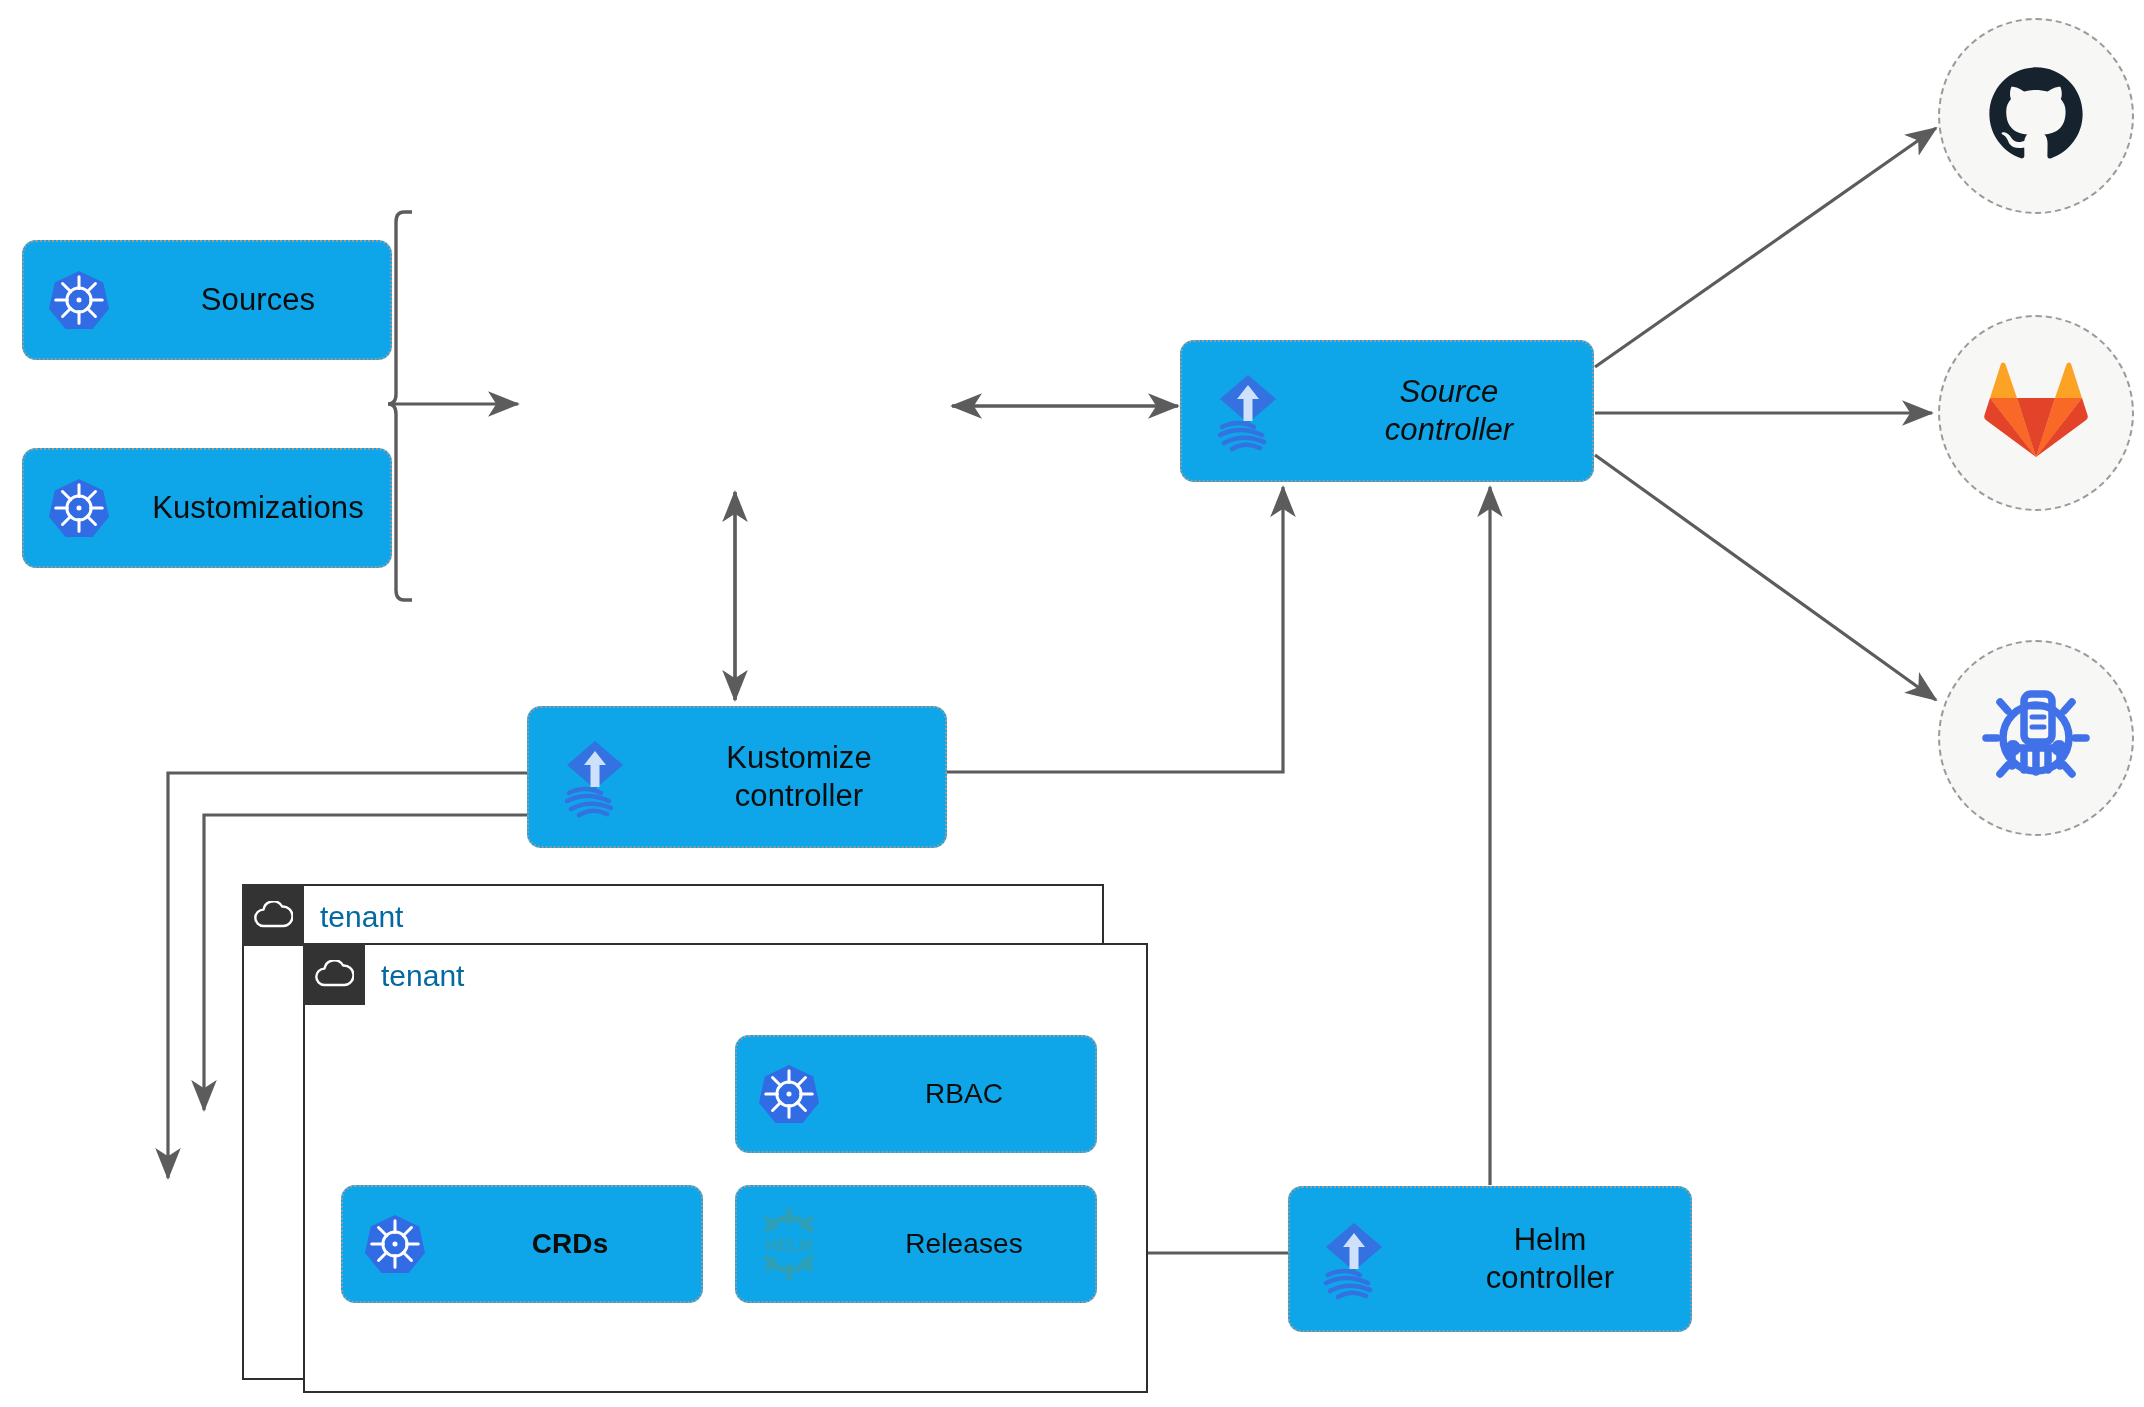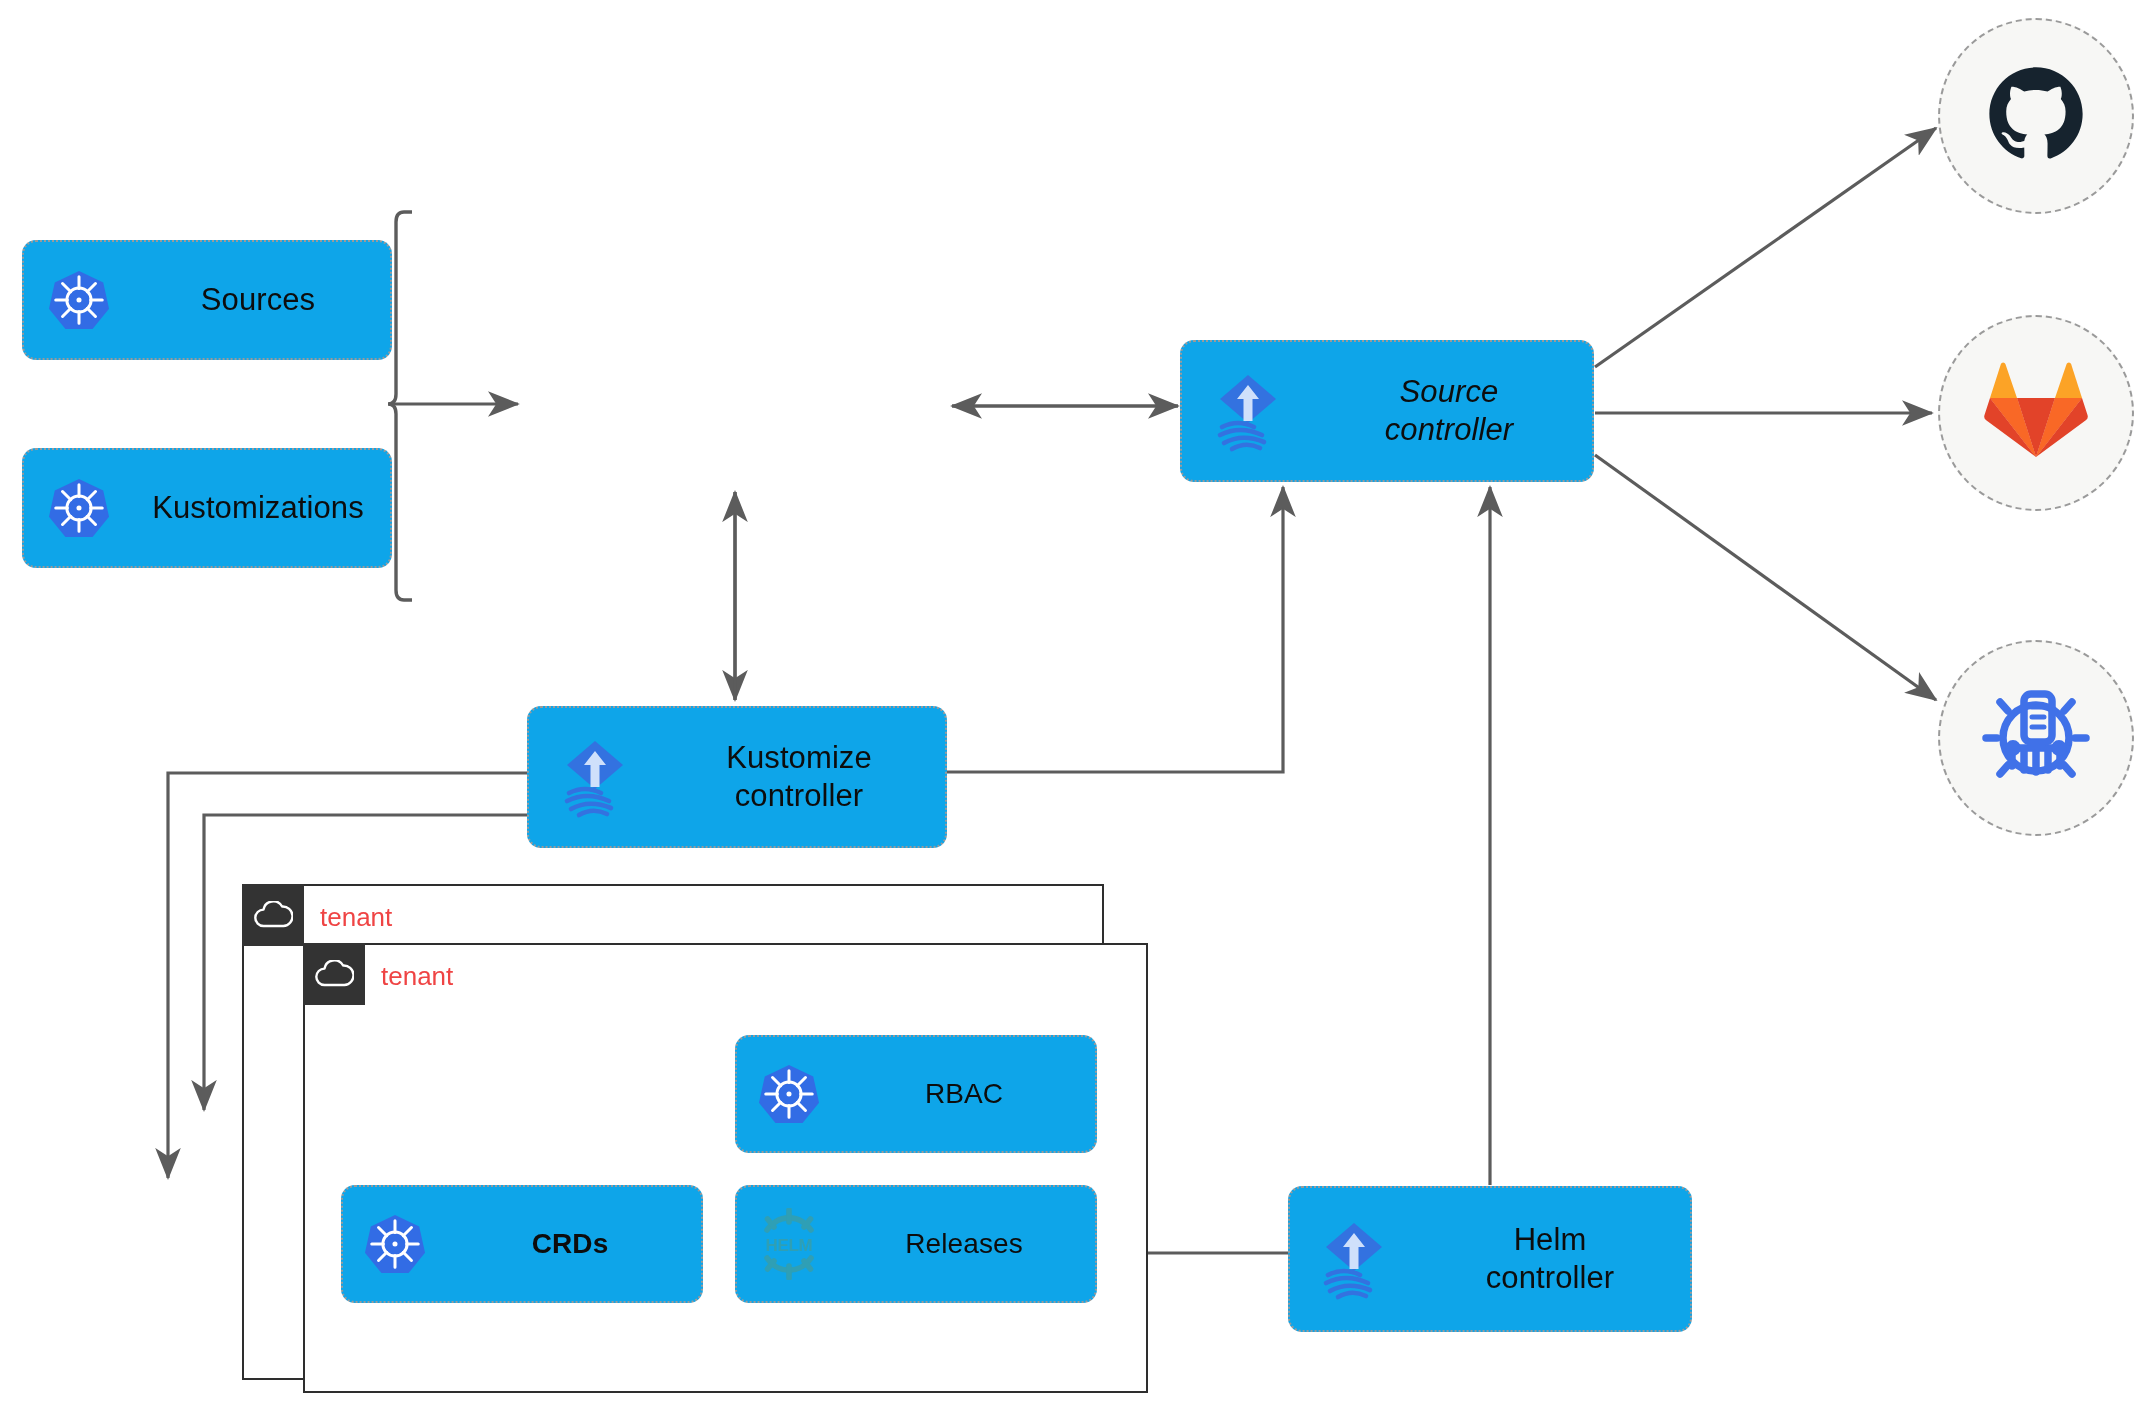--- a/index.html
+++ b/index.html
@@ -68,22 +68,22 @@
     width:62px;height:62px;
     background:#333333;
     display:flex;align-items:center;justify-content:center;
   }
   .tenant-title{
     position:absolute;
     top:0px;
     left:76px;
     height:62px;
     display:flex;align-items:center;
-    font-size:26px;
-    color:#ef4444;
+    font-size:30px;
+    color:#0369a1;
   }
 
   
   #wires{
     position:absolute;left:0;top:0;
     width:2144px;height:1407px;
     z-index:1;
     pointer-events:none;
   }
 </style>

